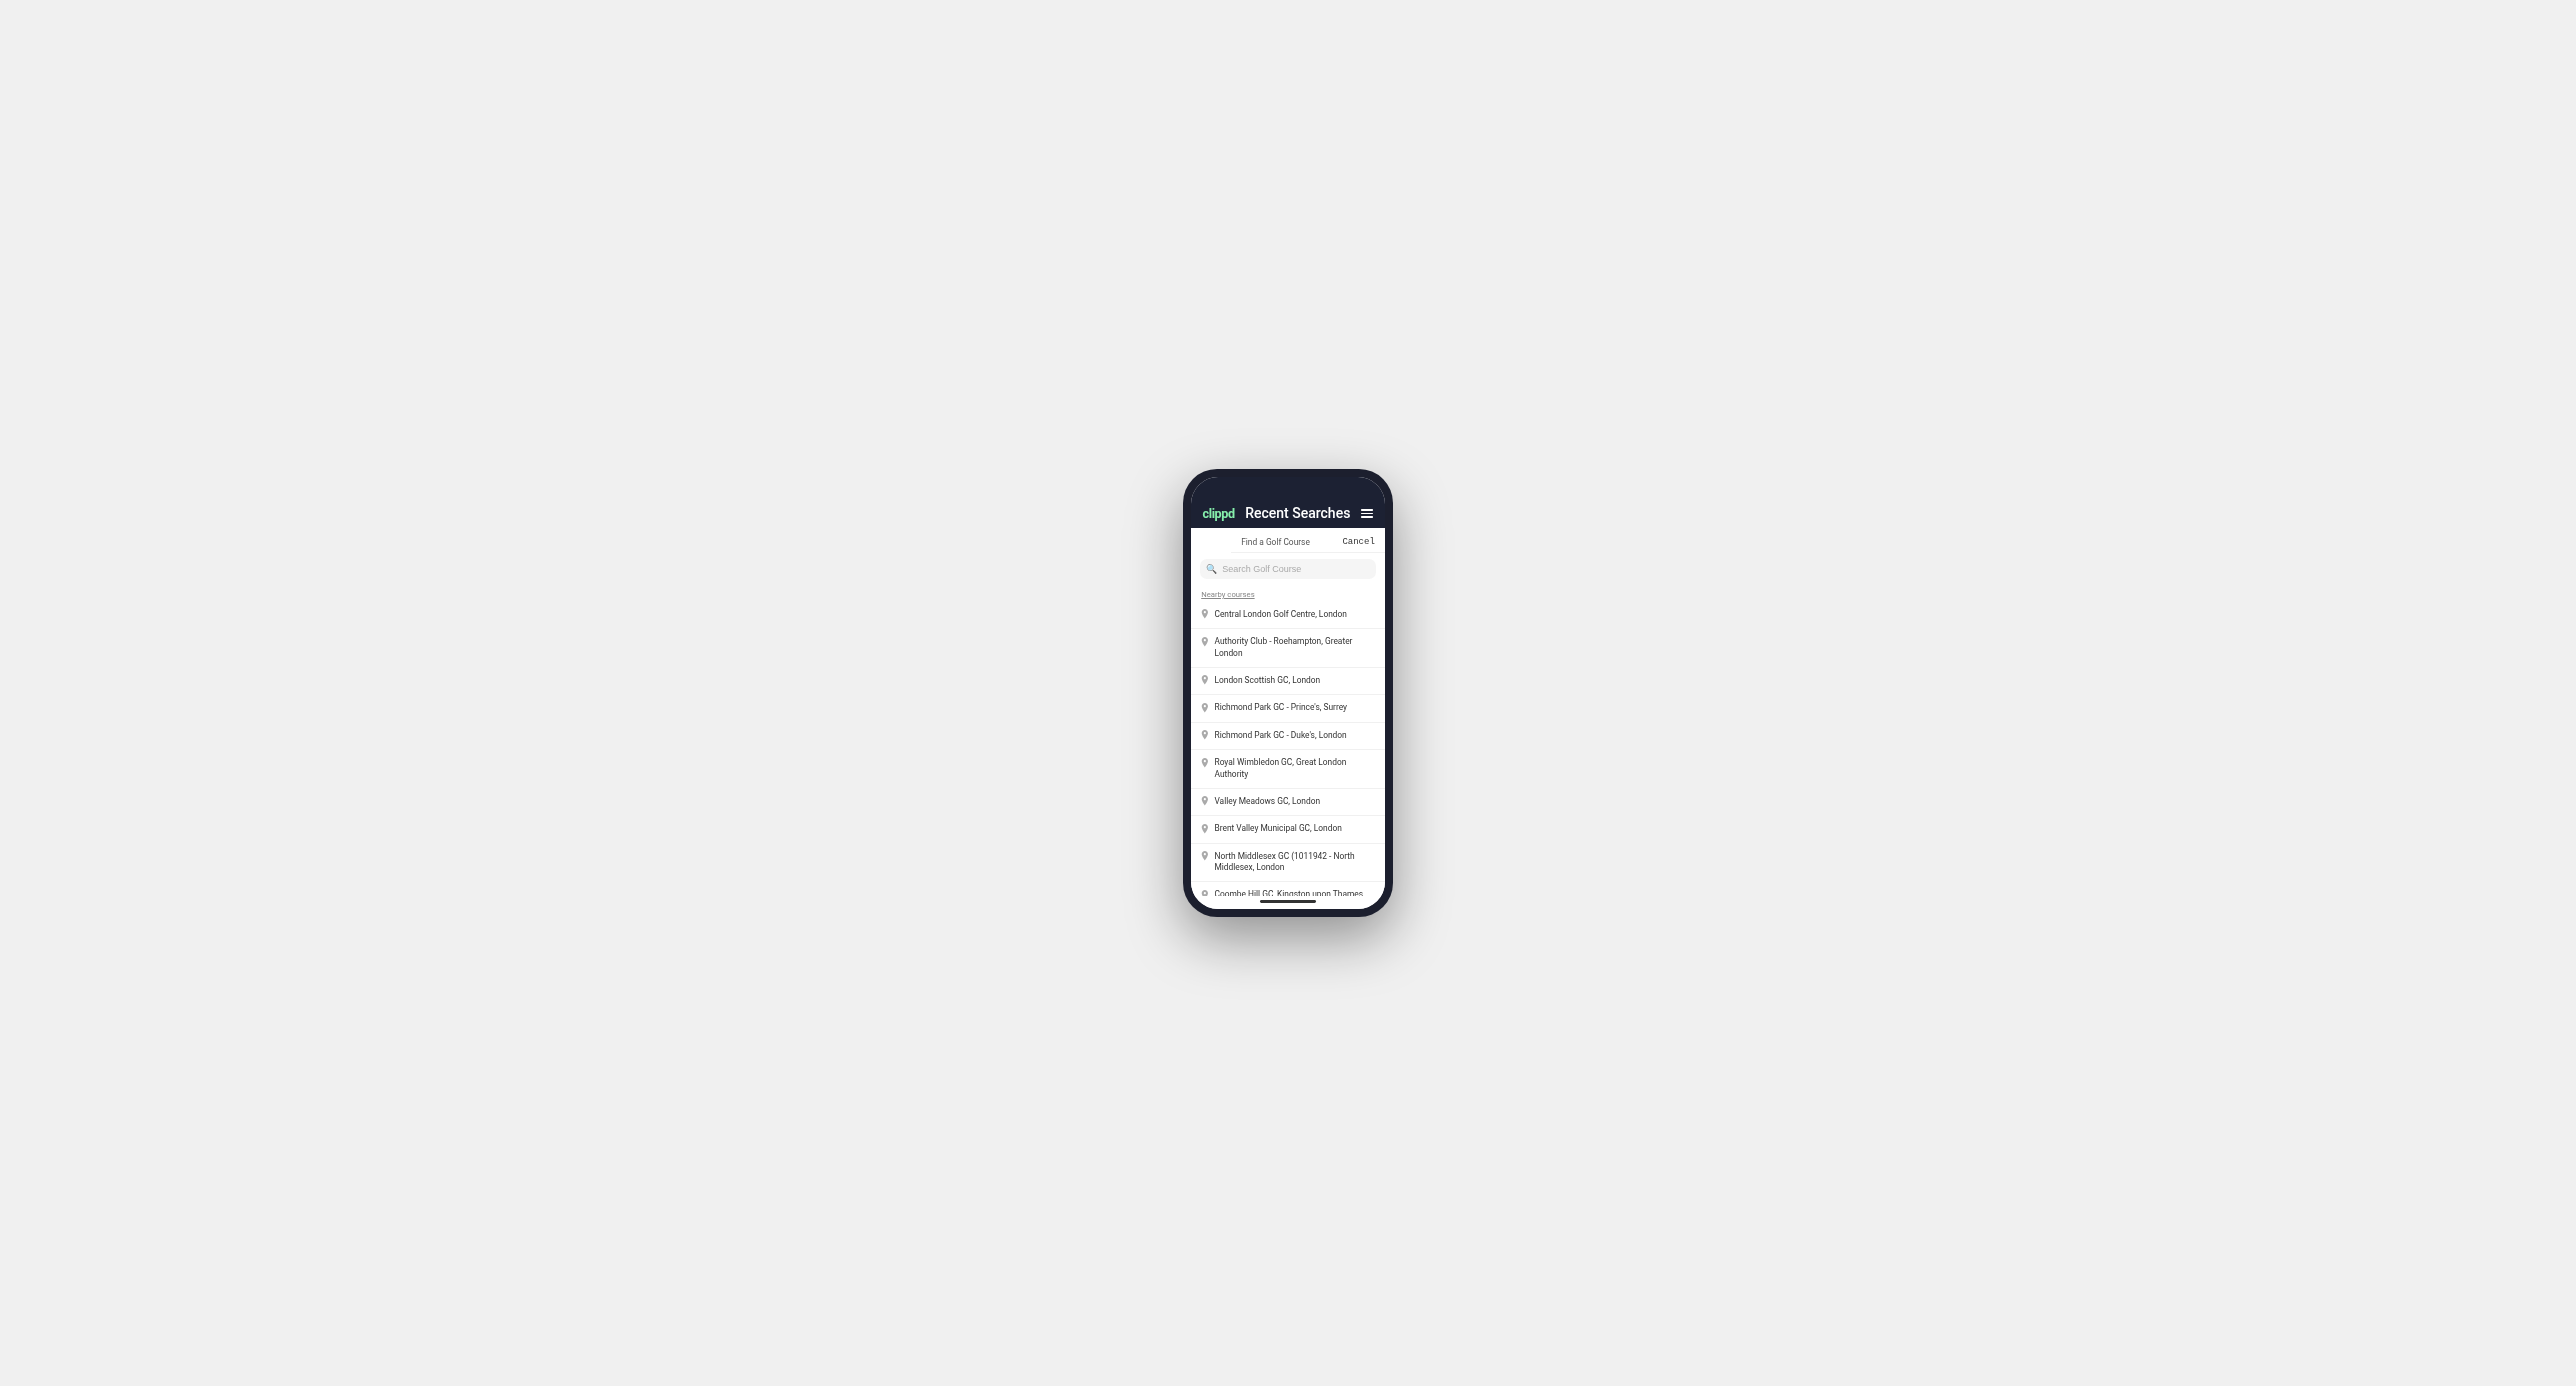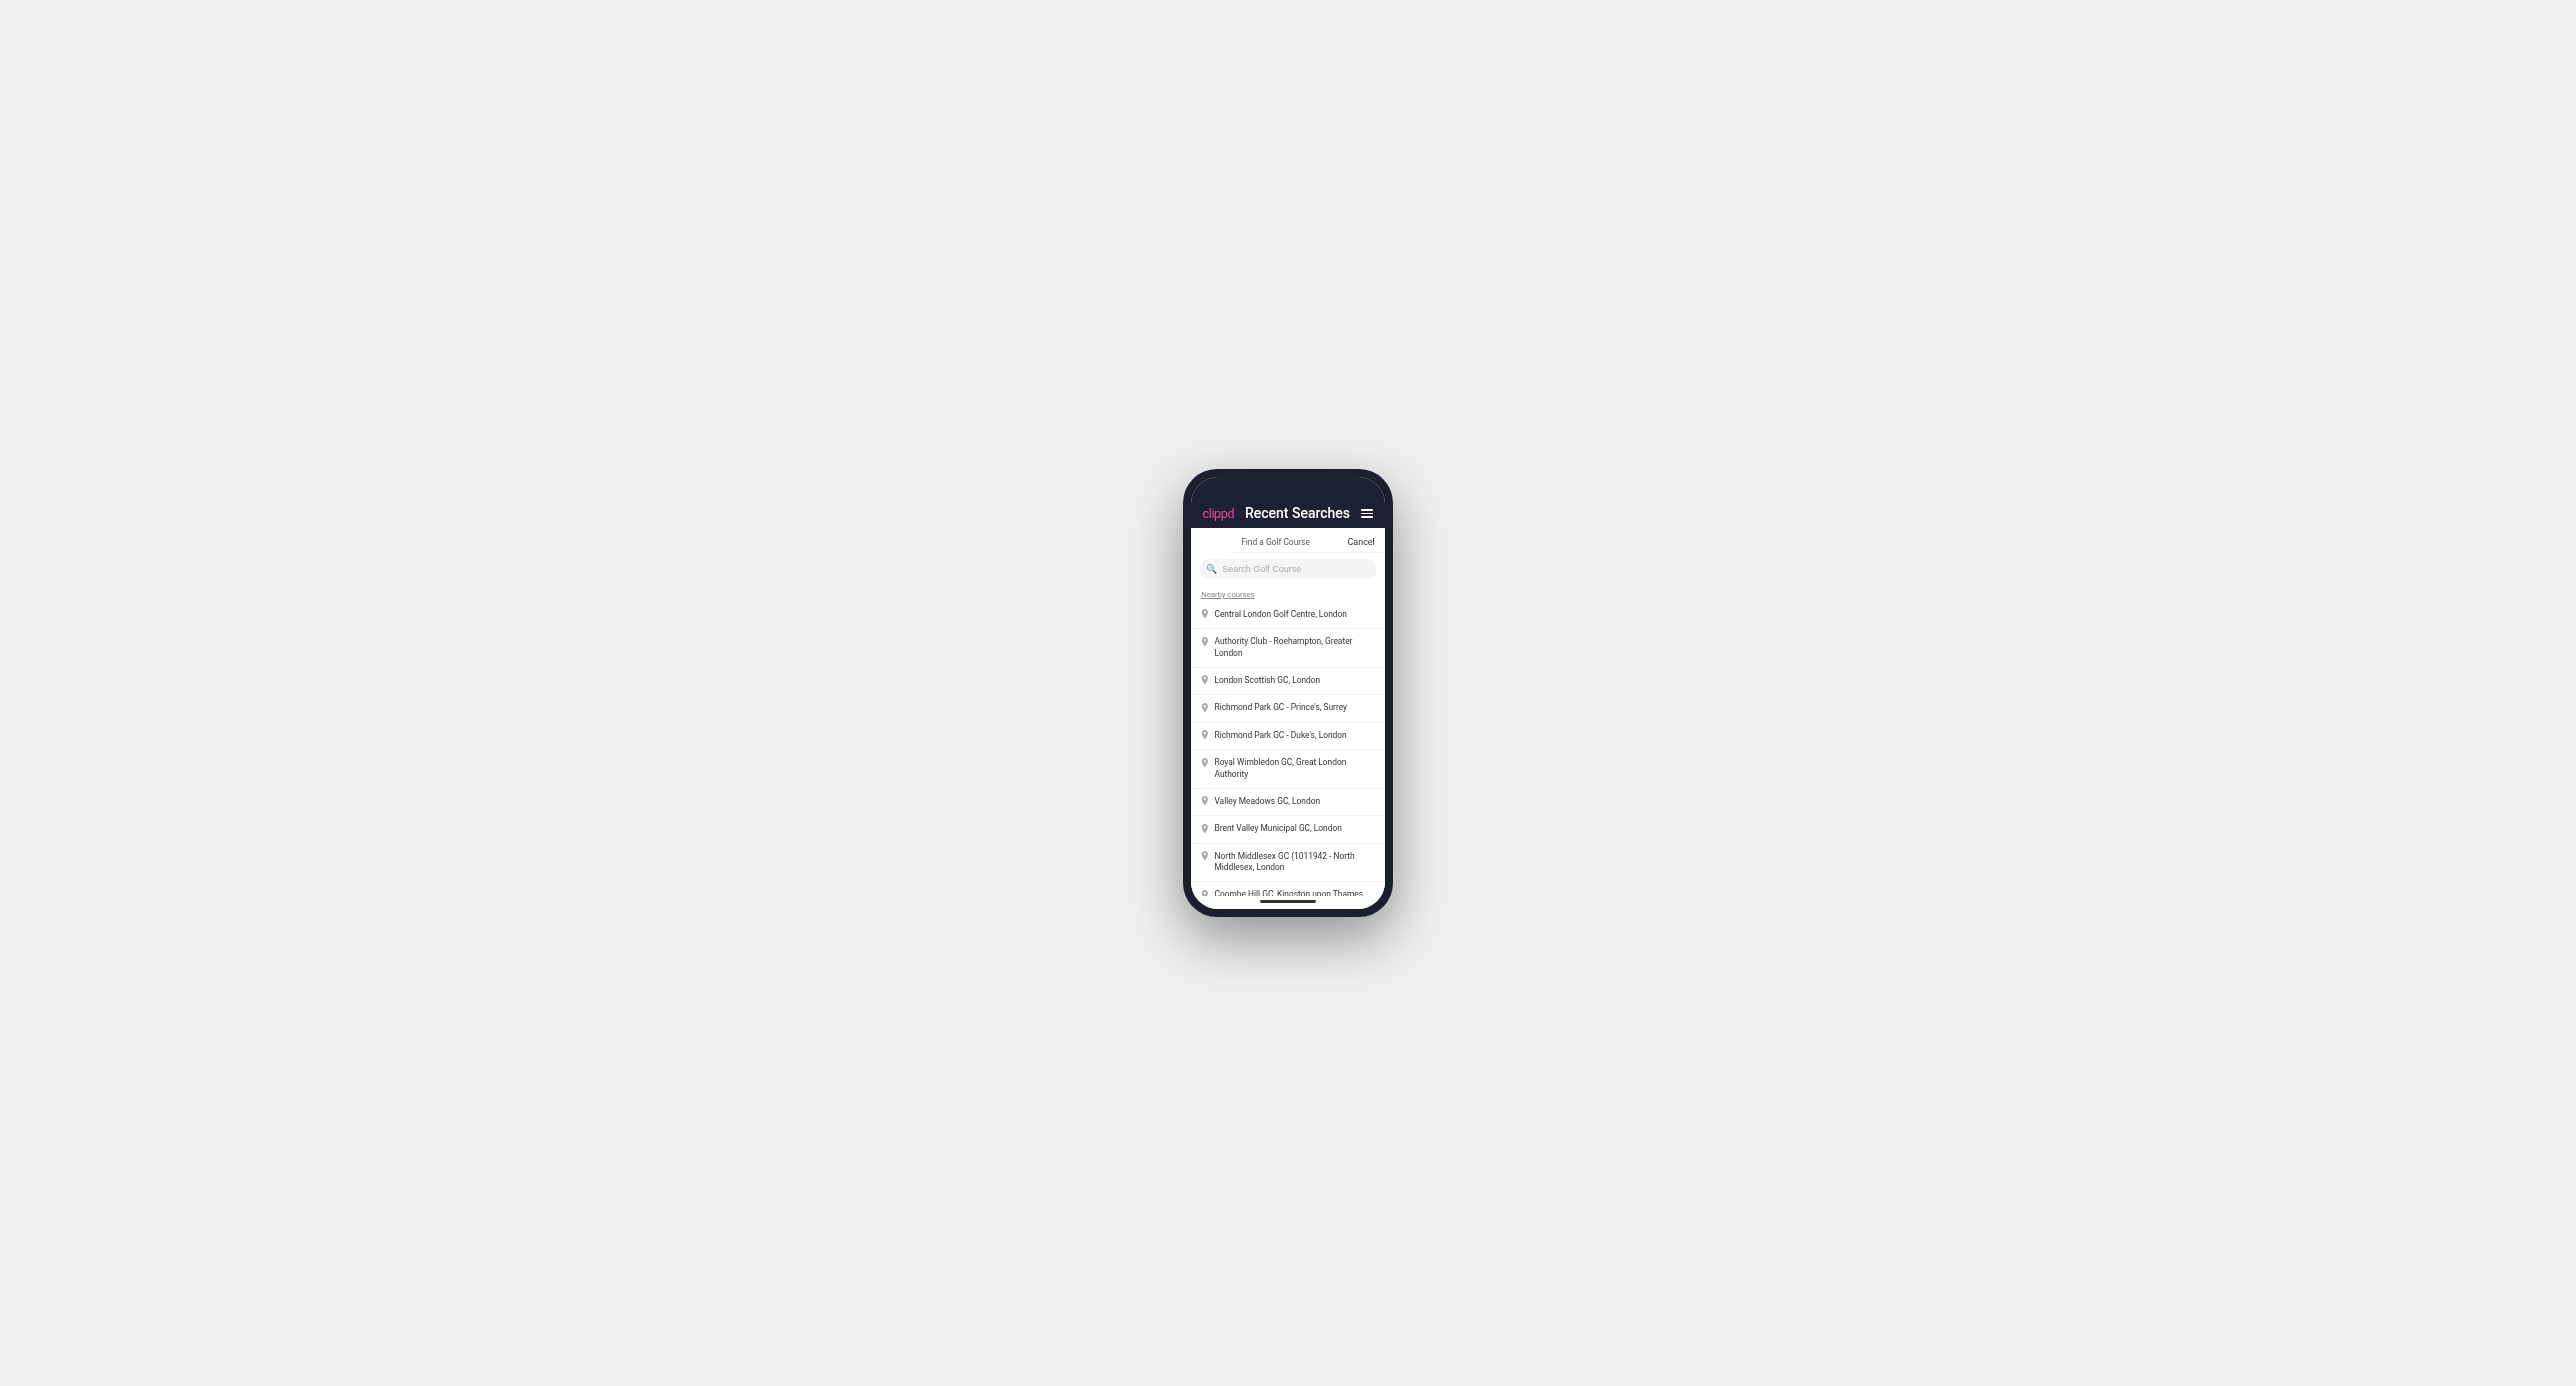--- a/index.html
+++ b/index.html
@@ -52,23 +52,23 @@
     .app-header {
       background: #1c2133;
       padding: 7px 11.2px;
       display: flex;
       align-items: center;
       justify-content: space-between;
       flex-shrink: 0;
     }
 
     .app-logo {
-      color: #ec4899;
+      color: #86efac;
       font-size: 12.6px;
-      font-weight: 400;
+      font-weight: 700;
       letter-spacing: -0.4px;
     }
 
     .header-title {
       color: #ffffff;
       font-size: 14px;
       font-weight: 500;
     }
 
     .hamburger-icon {
@@ -110,20 +110,21 @@
     .find-label {
       font-size: 8.4px;
       color: #555555;
     }
 
     .cancel-btn {
       font-size: 9px;
       color: #333333;
       cursor: pointer;
       font-weight: 400;
+      font-family: Liberation Mono, monospace;
     }
 
     
     .search-container {
       padding: 5.6px 8.4px;
       background: #ffffff;
     }
 
     .search-input-wrapper {
       display: flex;

